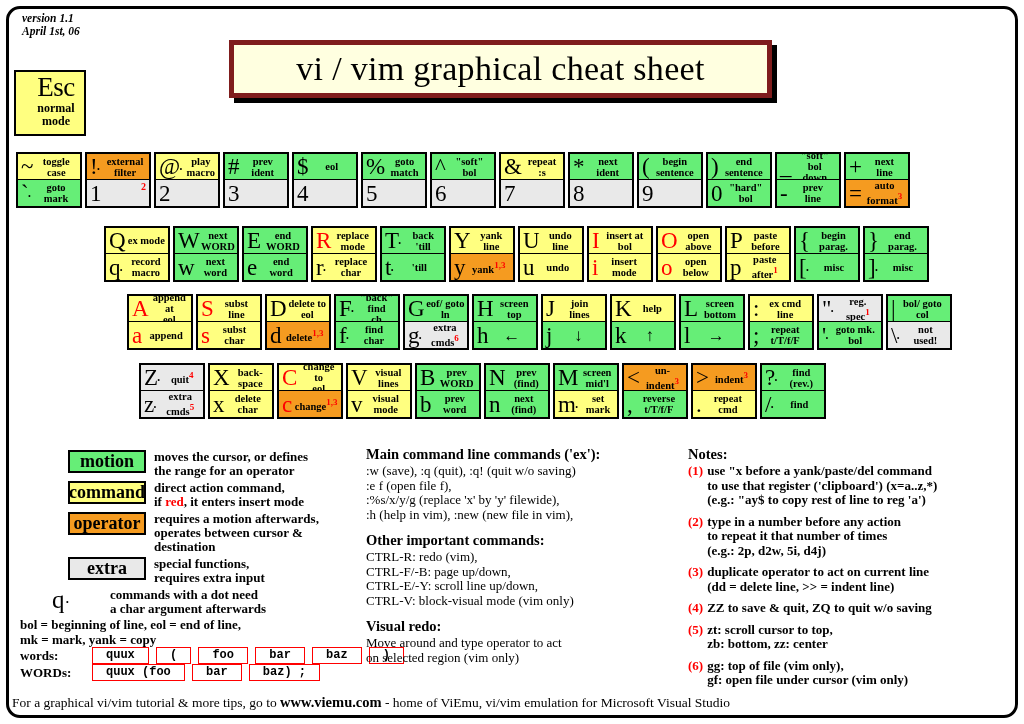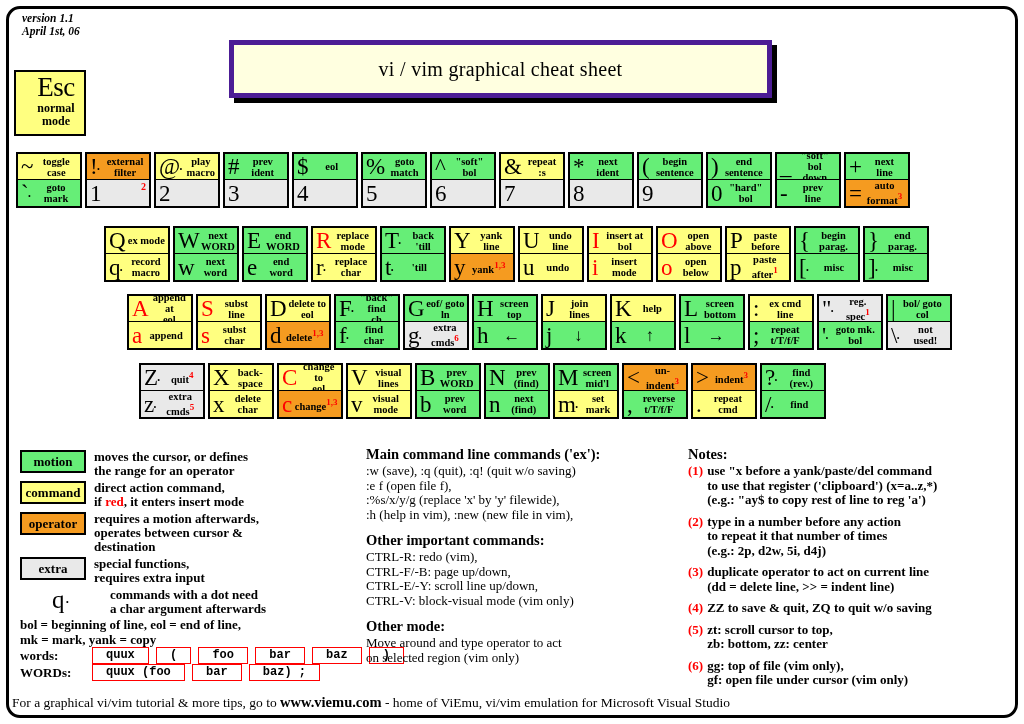--- a/index.html
+++ b/index.html
@@ -12,23 +12,23 @@
   
   .version{position:absolute;left:22px;top:12px;font-style:italic;
            font-weight:bold;font-size:11.5px;line-height:13px;color:#000;}
   .esc{position:absolute;left:14px;top:70px;width:72px;height:66px;
        background:#ffff80;border:2px solid #000;box-sizing:border-box;
        text-align:center;padding-left:12px;}
   .esc .big{font-size:27px;line-height:30px;letter-spacing:-.5px;}
   .esc .sml{font-size:12px;font-weight:bold;line-height:12.5px;
             font-family:"Liberation Serif",serif;}
   .title{position:absolute;left:229px;top:40px;width:543px;height:58px;
-         background:#ffffe0;border:5px solid #4c1d95;box-sizing:border-box;
+         background:#ffffe0;border:5px solid #7f1d1d;box-sizing:border-box;
          display:flex;align-items:center;justify-content:center;
-         font-size:20px;letter-spacing:.3px;
+         font-size:34px;letter-spacing:.3px;
          box-shadow:5px 5px 0 #000;}
 
   
   .krow{position:absolute;display:flex;}
   .key{width:66px;height:56px;border:2px solid #000;box-sizing:border-box;
        margin-right:3px;background:#fff;overflow:hidden;}
   .half{height:26px;box-sizing:border-box;position:relative;
         display:flex;align-items:center;overflow:hidden;}
   .half.top{border-bottom:1px solid #000;}
   .k-green{background:#66ee77;}
@@ -43,23 +43,23 @@
   .lbl{flex:1 1 auto;text-align:center;font-weight:bold;font-size:10.5px;
        line-height:11px;padding:0 2px;font-family:"Liberation Serif",serif;}
   .sup{color:#ff0000;font-size:9px;vertical-align:super;font-weight:bold;}
   .cornersup{position:absolute;right:3px;top:1px;color:#ff0000;
              font-size:10px;font-weight:bold;}
   .arrow{font-size:17px;line-height:17px;}
 
   
   .legend{position:absolute;left:20px;top:450px;width:340px;}
   .lgrow{display:flex;align-items:flex-start;margin-bottom:3px;}
-  .chip{width:66px;height:23px;border:2px solid #000;box-sizing:border-box;
+  .chip{width:78px;height:23px;border:2px solid #000;box-sizing:border-box;
         display:flex;align-items:center;justify-content:center;
-        font-weight:bold;font-size:13px;flex:0 0 auto;margin-right:8px;}
+        font-weight:bold;font-size:18px;flex:0 0 auto;margin-right:8px;margin-left:48px;}
   .lgtxt{font-weight:bold;font-size:13px;line-height:14px;}
   .red{color:#ff0000;}
   .qdot{width:82px;flex:0 0 auto;margin-right:8px;text-align:center;
         font-size:25px;line-height:24px;}
   .botnotes{position:absolute;left:20px;top:617px;width:350px;
             font-weight:bold;font-size:13px;line-height:15px;}
   .wline{display:flex;align-items:center;margin-top:0;}
   .wlabel{width:72px;flex:0 0 auto;font-weight:bold;font-size:13px;}
   .mono{font-family:"Liberation Mono",monospace;font-size:12px;
         display:flex;}
@@ -666,21 +666,21 @@
       </div>
     <div class="gap"></div>
     <div class="h">Other important commands:</div>
     <div class="p" id="other-lines">
         <div>CTRL-R: redo (vim),</div>
         <div>CTRL-F/-B: page up/down,</div>
         <div>CTRL-E/-Y: scroll line up/down,</div>
         <div>CTRL-V: block-visual mode (vim only)</div>
       </div>
     <div class="gap"></div>
-    <div class="h">Other mode:</div>
+    <div class="h">Visual redo:</div>
     <div class="p" id="visual-lines">
         <div>Move around and type operator to act</div>
         <div>on selected region (vim only)</div>
       </div>
   </div>
 
   <div class="colright">
     <div class="h">Notes:</div>
     <div id="notes-list">
         <div class="note">

